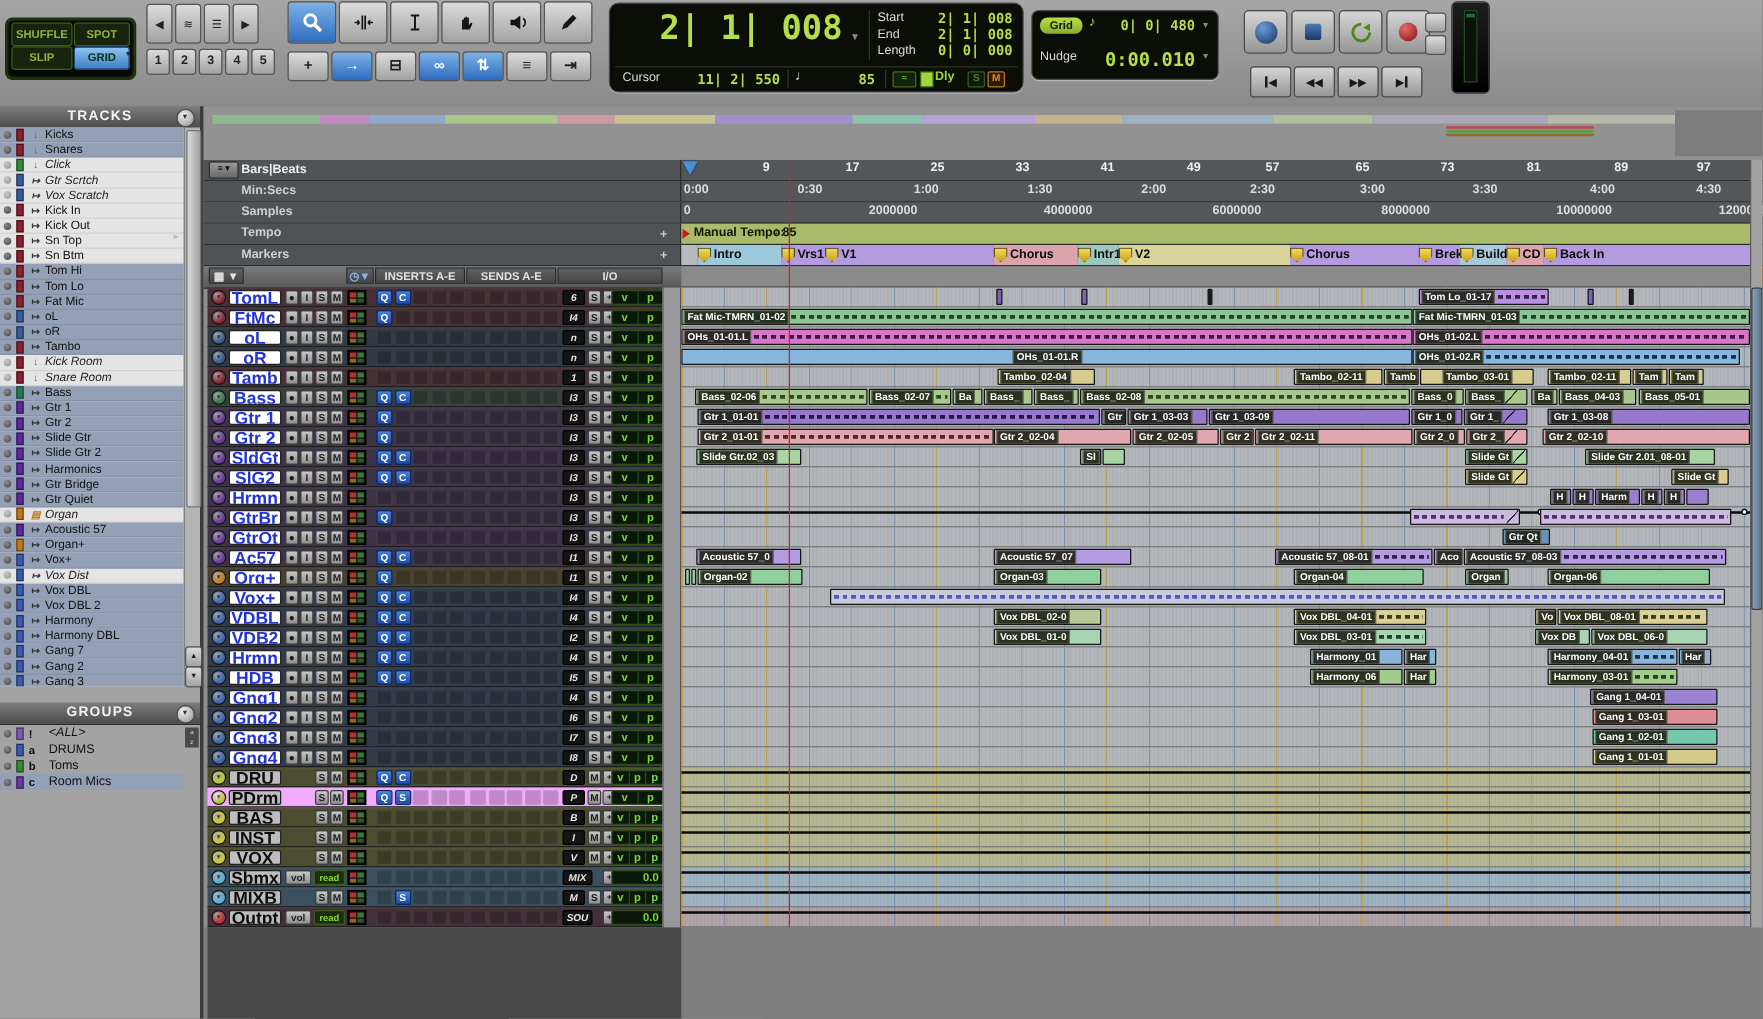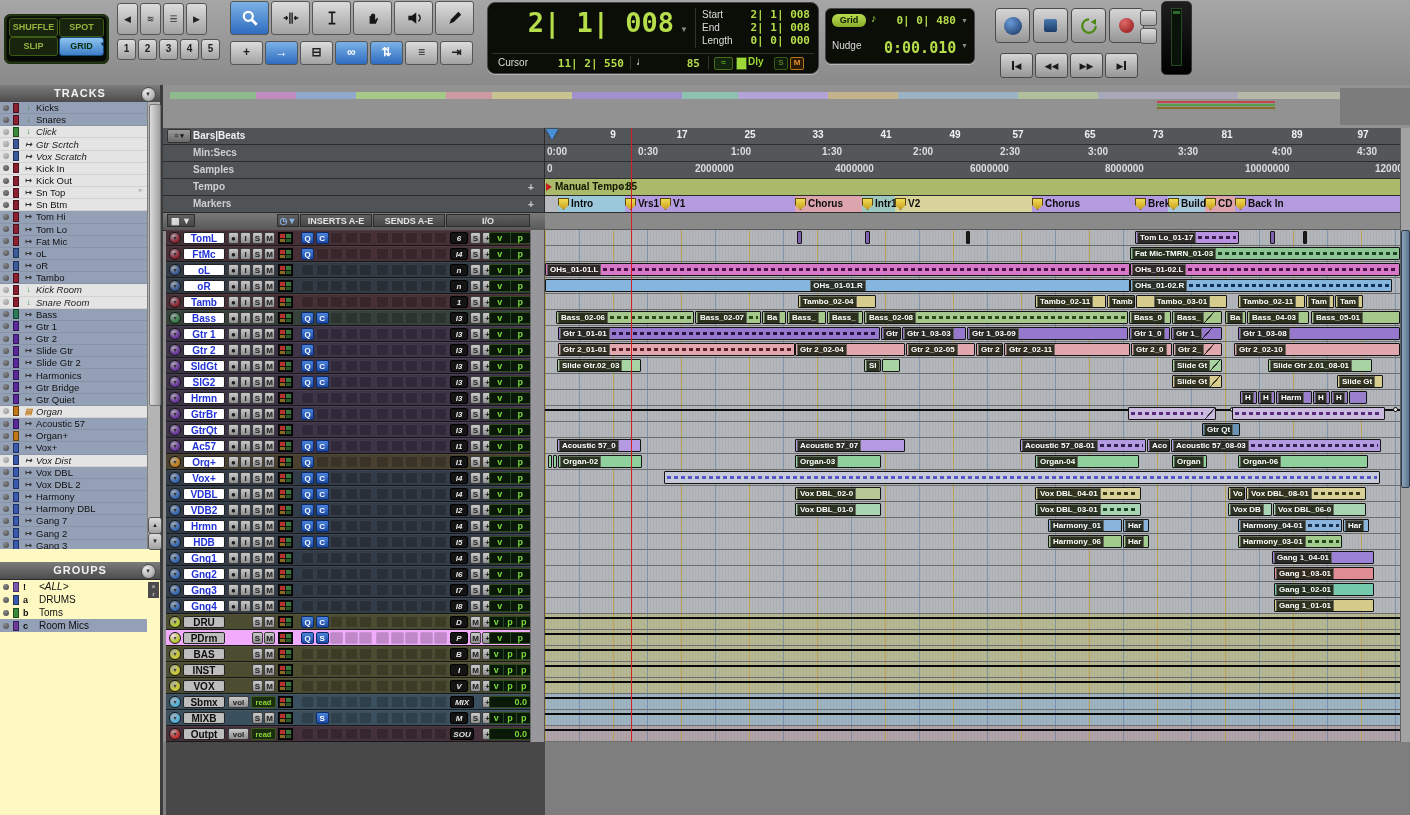--- a/index.html
+++ b/index.html
@@ -27,21 +27,21 @@
   .led{font-family:"DejaVu Sans Mono",monospace;color:#b6de4a;font-weight:bold}
   .wlbl{color:#dcdcdc;font-size:10px}
   .ledsep{position:absolute;border-left:1px solid #303528;height:40px}
   .tbigbtn{width:33px;height:33px;background:linear-gradient(#d6d6d6,#969696);border:1px solid #4a4a4a;
     border-radius:4px;display:flex;align-items:center;justify-content:center}
   .tnavbtn{width:31px;height:23px;background:linear-gradient(#d6d6d6,#969696);border:1px solid #4a4a4a;
     border-radius:3px;display:flex;align-items:center;justify-content:center;gap:1px;
     font-size:9px;color:#1a1a1a}
   .navbar{width:2px;height:9px;background:#1a1a1a}
   
-  #sidebar{position:absolute;left:0;top:85px;width:163px;height:730px;background:#fef9c3;
+  #sidebar{position:absolute;left:0;top:85px;width:163px;height:730px;background:#a3a3a3;
     border-right:3px solid #3c3c3c;box-sizing:border-box}
   .panelhdr{position:absolute;left:0;width:160px;height:17px;background:linear-gradient(#7c7c7c,#4c4c4c);
     border-bottom:1px solid #2a2a2a;color:#f2f2f2;font-weight:bold;font-size:11px;text-align:center;
     line-height:16px;letter-spacing:1px}
   .hdrcirc{position:absolute;right:4px;top:2px;width:13px;height:13px;border-radius:50%;
     background:radial-gradient(circle at 35% 30%,#efefef,#8e8e8e);border:1px solid #4a4a4a;
     font-size:6px;color:#333;text-align:center;line-height:12px}
   .trow{display:flex;align-items:center;height:11.17px;font-size:9.5px;color:#101010;
     padding-left:3px;border-bottom:1px solid rgba(0,0,0,.08);cursor:default;white-space:nowrap}
   .trow.sel{background:#93a0b6}
@@ -69,21 +69,21 @@
   .colhseg{position:absolute;top:1px;height:13px;background:linear-gradient(#606060,#474747);
     border:1px solid #2d2d2d;color:#e2e2e2;font-size:9px;font-weight:bold;text-align:center;
     line-height:13px;box-sizing:border-box}
   
   .crow{position:absolute;left:3px;width:365px;height:16px;box-sizing:border-box;
     border-bottom:1px solid #181818;box-shadow:0 1px 0 rgba(255,255,255,.05) inset}
   .cdot{position:absolute;left:3px;top:2px;width:12px;height:12px;border-radius:50%;
     border:1px solid #151515;box-sizing:border-box;font-size:6px;color:rgba(0,0,0,.65);
     text-align:center;line-height:10px}
   .cname{position:absolute;left:17px;top:2px;width:42px;height:12px;background:#fff;border-radius:2px;
-    border:1px solid #222;color:#2233d6;font-size:10px;font-weight:bold;text-align:center;
+    border:1px solid #222;color:#2233d6;font-size:14px;font-weight:bold;text-align:center;
     line-height:11px;box-sizing:border-box;overflow:hidden;white-space:nowrap}
   .cname.aux{background:#bdbdbd;color:#0c0c0c}
   .cbtn{position:absolute;top:2px;width:11px;height:12px;background:linear-gradient(#c9c9c9,#8d8d8d);
     border:1px solid #3c3c3c;border-radius:2px;color:#1c1c1c;font-size:8px;font-weight:bold;
     text-align:center;line-height:11px;box-sizing:border-box}
   .cbtn.grn{background:#1c2c10;color:#8cd838;border-color:#3c5c1c;font-size:7.5px}
   .meter{position:absolute;left:112px;top:2px;width:15px;height:12px;background:#111;
     border:1px solid #000;display:grid;grid-template-columns:1fr 1fr;grid-template-rows:1fr 1fr;
     gap:1px;padding:1px;box-sizing:border-box}
   .meter span{display:block}
@@ -1647,20 +1647,24 @@
           <div class="clip" style="left: 320px; width: 5px; background: rgb(128, 96, 176);"></div>
           <div class="clip" style="left: 421px; width: 4px; background: rgb(26, 26, 26);"></div>
           <div class="clip" style="left: 590px; width: 104px; background: rgb(184, 146, 224);">
             <span class="lbl">Tom Lo_01-17</span>
             <span class="wv" style="background-image: repeating-linear-gradient(90deg, rgb(58, 32, 80) 0px, rgb(58, 32, 80) 4px, transparent 4px, transparent 7px);"></span>
           </div>
           <div class="clip" style="left: 725px; width: 5px; background: rgb(128, 96, 176);"></div>
           <div class="clip" style="left: 758px; width: 4px; background: rgb(26, 26, 26);"></div>
         </div>
         <div class="lane" style="top: 161px;">
+          <div class="clip" style="left: 0px; width: 585px; background: rgb(140, 196, 148);">
+            <span class="lbl">Fat Mic-TMRN_01-02</span>
+            <span class="wv" style="background-image: repeating-linear-gradient(90deg, rgb(28, 68, 36) 0px, rgb(28, 68, 36) 4px, transparent 4px, transparent 7px);"></span>
+          </div>
           <div class="clip" style="left: 585px; width: 270px; background: rgb(140, 196, 148);">
             <span class="lbl">Fat Mic-TMRN_01-03</span>
             <span class="wv" style="background-image: repeating-linear-gradient(90deg, rgb(28, 68, 36) 0px, rgb(28, 68, 36) 4px, transparent 4px, transparent 7px);"></span>
           </div>
         </div>
         <div class="lane" style="top: 177px;">
           <div class="clip" style="left: 0px; width: 585px; background: rgb(214, 120, 200);">
             <span class="lbl">OHs_01-01.L</span>
             <span class="wv" style="background-image: repeating-linear-gradient(90deg, rgb(74, 16, 72) 0px, rgb(74, 16, 72) 4px, transparent 4px, transparent 7px);"></span>
           </div>

